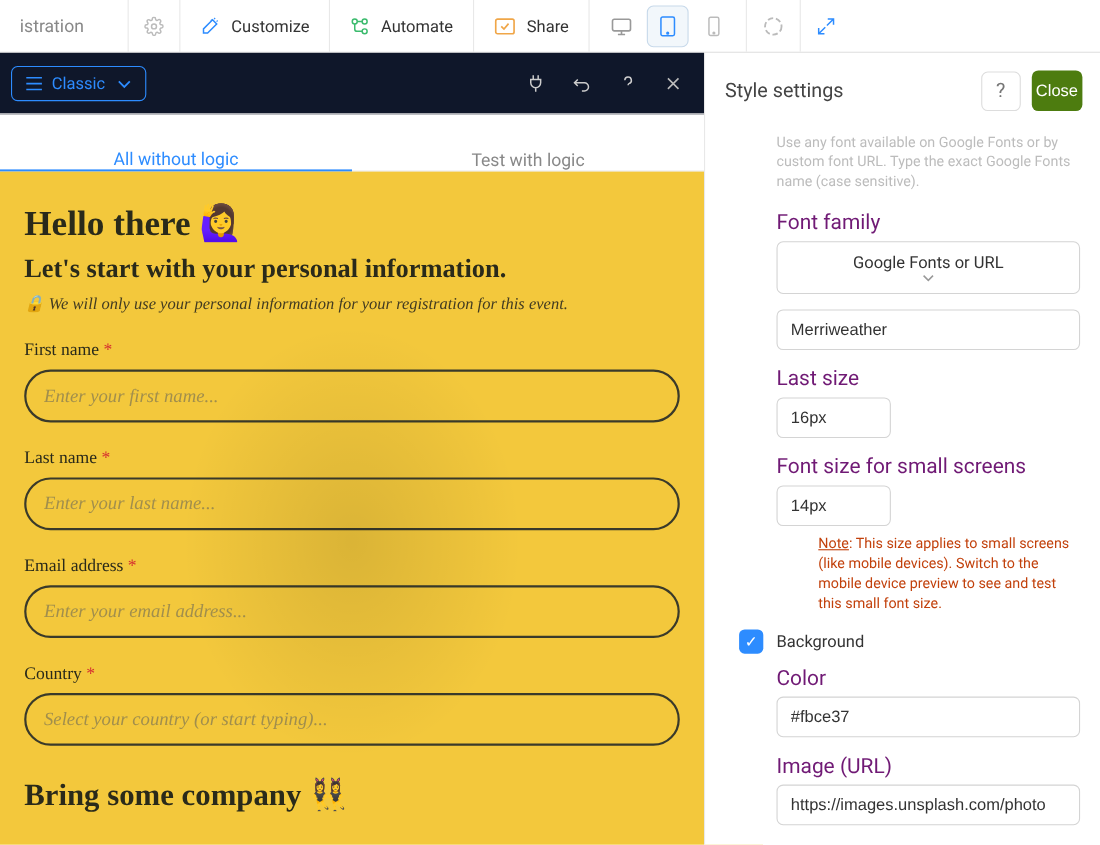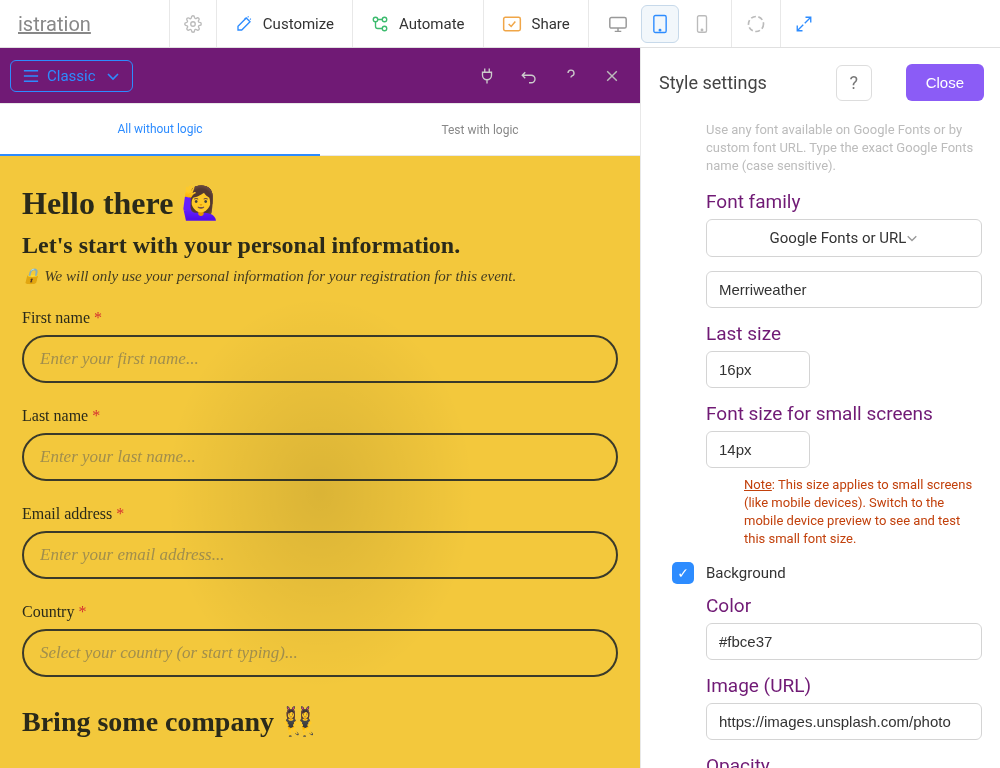--- a/index.html
+++ b/index.html
@@ -1,61 +1,61 @@
 <!DOCTYPE html>
 <html><head>
 <meta charset="utf-8">
 <style>
 * { box-sizing: border-box; margin: 0; padding: 0; }
 body { font-family: -apple-system, BlinkMacSystemFont, "Segoe UI", Roboto, sans-serif; background: #fff; overflow: hidden; width: 1000px; height: 768px; }
 
 .topbar { display: flex; height: 48px; border-bottom: 1px solid #e0e0e0; align-items: stretch; }
 .topbar-item { display: flex; align-items: center; padding: 0 18px; border-right: 1px solid #e8e8e8; cursor: pointer; font-size: 15px; color: #333; }
-.topbar-item.breadcrumb { color: #888; font-size: 20px; padding-right: 78px; text-decoration: underline;}
+.topbar-item.breadcrumb { color: #888; font-size: 16px; padding-right: 40px;}
 .topbar-item .icon { margin-right: 10px; }
 .topbar-item.gear { flex: 0 0 auto; padding: 0 14px; }
 .device-group { display: flex; align-items: center; padding: 0 8px; border-right: 1px solid #e8e8e8; }
 .device-btn { width: 38px; height: 38px; display: flex; align-items: center; justify-content: center; border-radius: 6px; margin: 0 2px; cursor: pointer; }
 .device-btn.active { border: 1px solid #c7d9ea; background: #f2f7fb; }
 
-.subbar { display: flex; align-items: center; height: 56px; padding: 0 10px; border-bottom: 1px solid #e8e8e8; background: #701a75; }
+.subbar { display: flex; align-items: center; height: 56px; padding: 0 10px; border-bottom: 1px solid #e8e8e8; background: #0f172a; }
 .classic-dd { display: flex; align-items: center; border: 1px solid #2d8cff; color: #2d8cff; border-radius: 6px; padding: 6px 12px; font-size: 15px; cursor: pointer; }
 .classic-dd .menu-icn { margin-right: 8px; }
 .classic-dd .chev { margin-left: 10px; }
 .subbar-spacer { flex: 1; }
 .subbar-icons { display: flex; gap: 24px; margin-right: 10px; align-items: center; }
 .subbar-icn { color: #bbb; cursor: pointer; }
 
 .main { display: flex; height: calc(768px - 48px); }
 .left { flex: 1; display: flex; flex-direction: column; min-width: 0; }
 .tabs { display: flex; height: 52px; }
-.tab { flex: 1; display: flex; align-items: center; justify-content: center; font-size: 12px; color: #888; cursor: pointer; border-bottom: 1px solid #e8e8e8; }
+.tab { flex: 1; display: flex; align-items: flex-end; justify-content: center; font-size: 16px; color: #888; cursor: pointer; border-bottom: 1px solid #e8e8e8; }
 .tab.active { color: #2d8cff; border-bottom: 2px solid #2d8cff; }
 .form-area { flex: 1; background: #f3c83c; padding: 28px 22px; overflow-y: auto; font-family: Georgia, 'Times New Roman', serif; position: relative; }
 .form-area::before { content:''; position: absolute; inset:0; background: radial-gradient(ellipse 220px 280px at 50% 55%, rgba(0,0,0,0.1), transparent 70%); pointer-events:none; }
 .form-h1 { font-size: 32px; font-weight: 700; color: #2a2a1a; margin-bottom: 10px; }
 .form-h2 { font-size: 24px; font-weight: 700; color: #2a2a1a; margin-bottom: 8px; }
 .form-note { font-style: italic; color: #423b21; font-size: 15px; margin-bottom: 24px; }
 .field-label { font-size: 16px; color: #2a2a1a; margin-bottom: 8px; }
 .req { color: #d53030; }
 .field-input { width: 100%; border: 2px solid #3a3a2a; border-radius: 999px; padding: 12px 16px; font-size: 17px; font-family: Georgia, serif; background: transparent; color: #5b5432; margin-bottom: 24px; }
 .field-input::placeholder { color: #8d8051; font-style: italic; opacity: 0.8; }
 .form-h3 { font-size: 28px; font-weight: 700; color: #2a2a1a; margin-top: 4px; }
 
 .right { width: 360px; border-left: 1px solid #e8e8e8; display: flex; flex-direction: column; height: calc(768px - 48px); }
-.right-header { display: flex; align-items: center; padding: 16px 16px 16px 18px; position: relative; gap: 24px; }
+.right-header { display: flex; align-items: center; padding: 16px 16px 16px 18px; position: relative; }
 .right-title { font-size: 18px; color: #444; }
 .help-btn { width: 36px; height: 36px; border: 1px solid #ddd; border-radius: 6px; display: flex; align-items: center; justify-content: center; color: #777; margin-left: auto; margin-right: 10px; font-size: 18px; cursor:pointer; }
-.close-btn { background: #8b5cf6; color: #fff; border: none; border-radius: 6px; padding: 10px 20px; font-size: 15px; cursor: pointer; }
+.close-btn { background: #4d7c0f; color: #fff; border: none; border-radius: 6px; padding: 10px 4px; font-size: 15px; cursor: pointer; }
 .right-body { flex: 1; overflow-y: auto; padding: 0 18px 20px 31px; }
 .dim-hint { color: #bcbcbc; font-size: 13px; margin: 4px 0 14px 34px; line-height: 1.4; }
 .field-group { margin-left: 34px; margin-bottom: 14px; }
 .fg-label { font-size: 19px; color: #701a75; margin-bottom: 6px; }
 .fg-input, .fg-select { width: 100%; border: 1px solid #d4d4d4; border-radius: 6px; padding: 9px 12px; font-size: 15px; color: #333; background: #fff; }
-.fg-select { display: flex; align-items: center; justify-content: center; cursor: pointer; }
+.fg-select { display: flex; align-items: center; justify-content: space-between; cursor: pointer; flex-direction: column; }
 .fg-small { width: 104px; }
 .fg-note { font-size: 13px; color: #c2410c; margin-top: 8px; line-height: 1.4; margin-left: 38px; }
 .fg-note .und { text-decoration: underline; }
 .section-row { display: flex; align-items: center; margin-bottom: 10px; }
 .chk { width: 22px; height: 22px; border-radius: 5px; background: #2d8cff; display: flex; align-items: center; justify-content: center; color: #fff; font-size: 14px; margin-right: 12px; cursor:pointer; }
 .section-label { font-size: 15px; color: #333; }
 svg { display: block; }
 </style>
 </head>
 <body>

